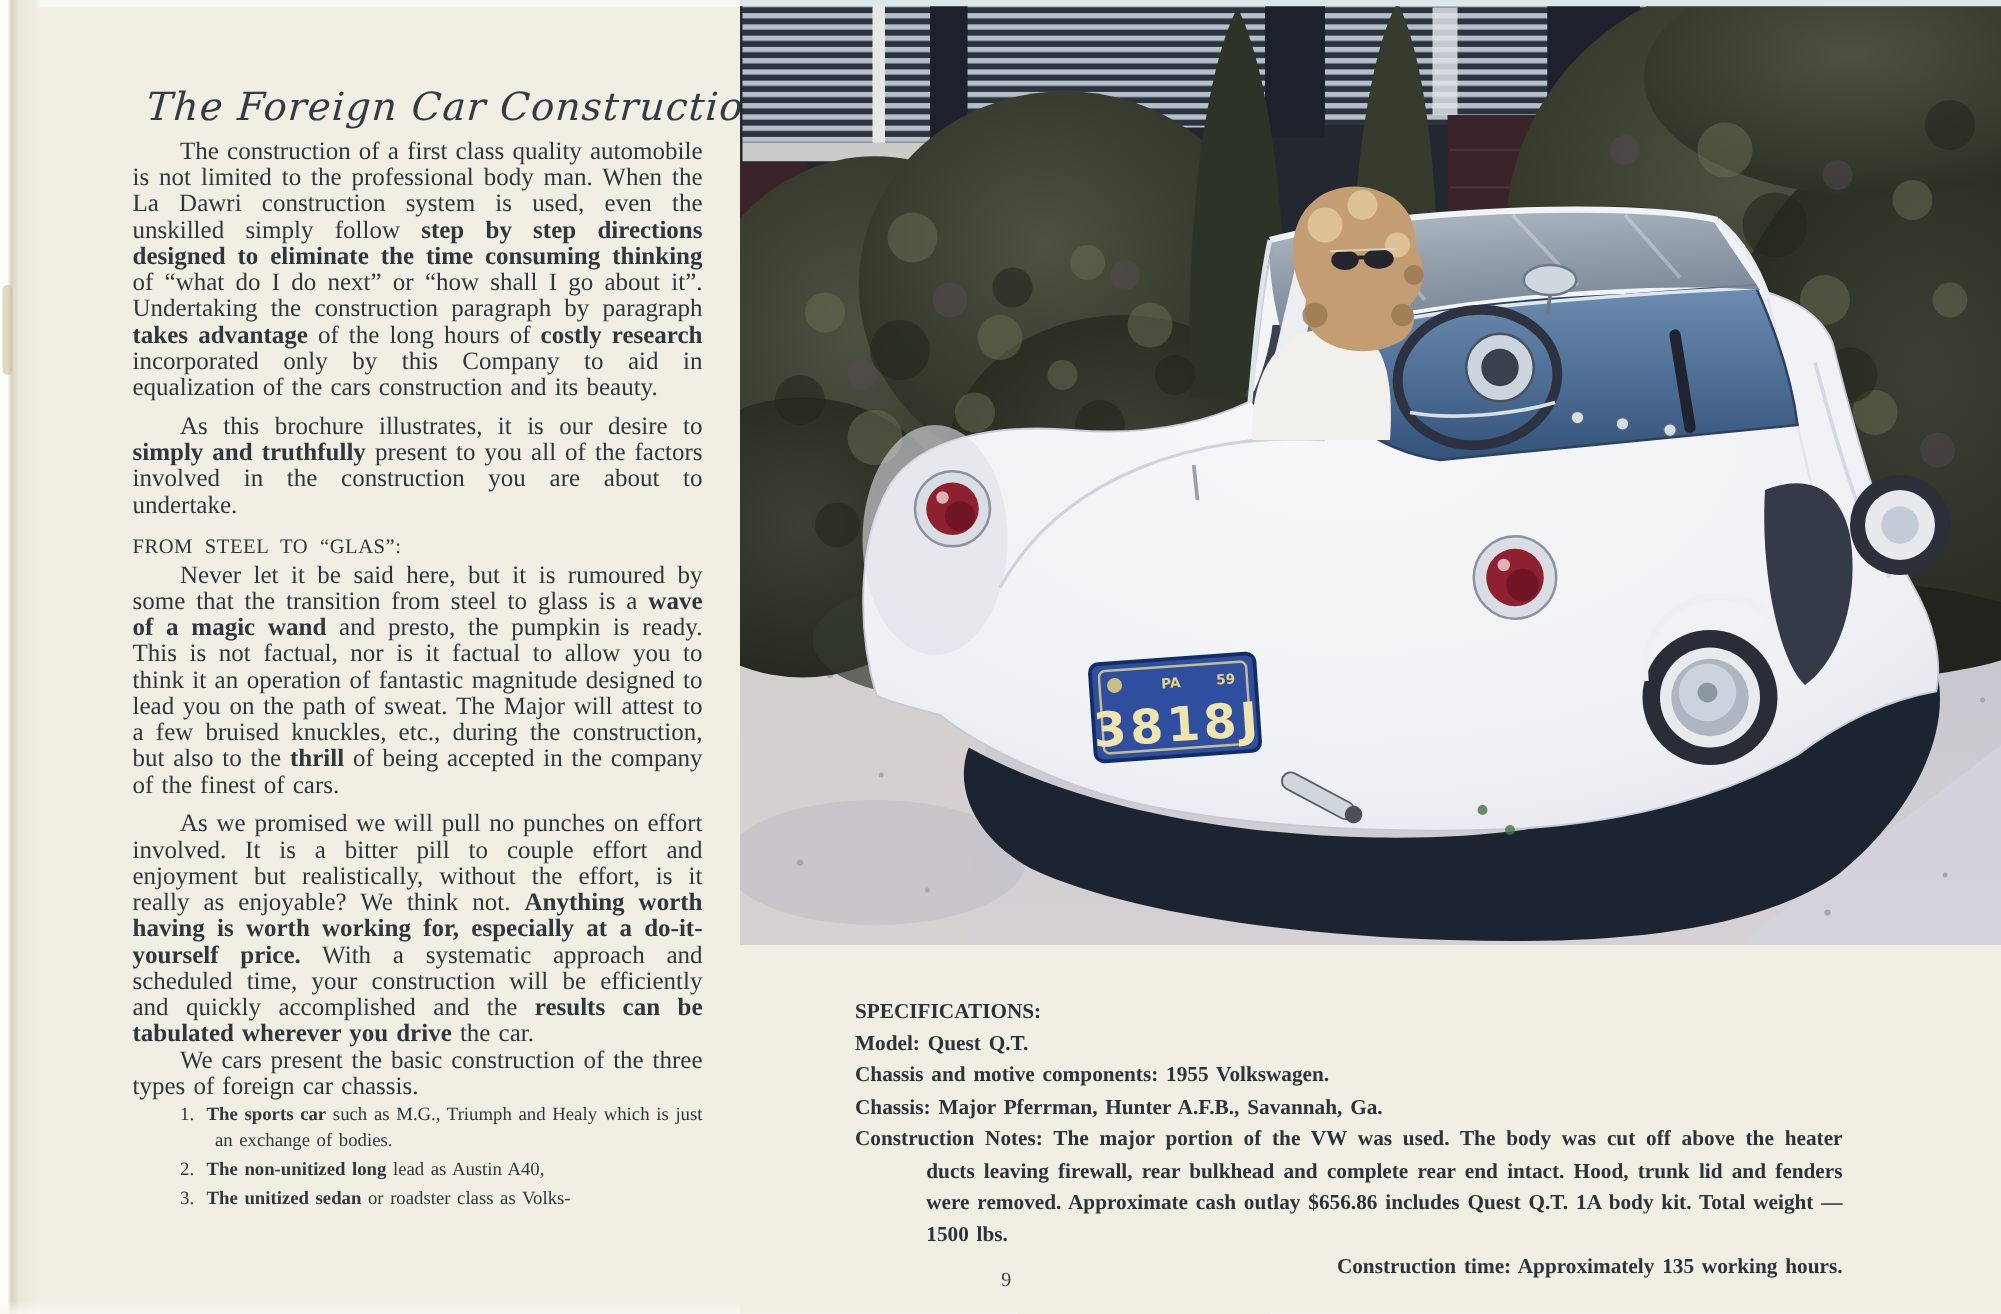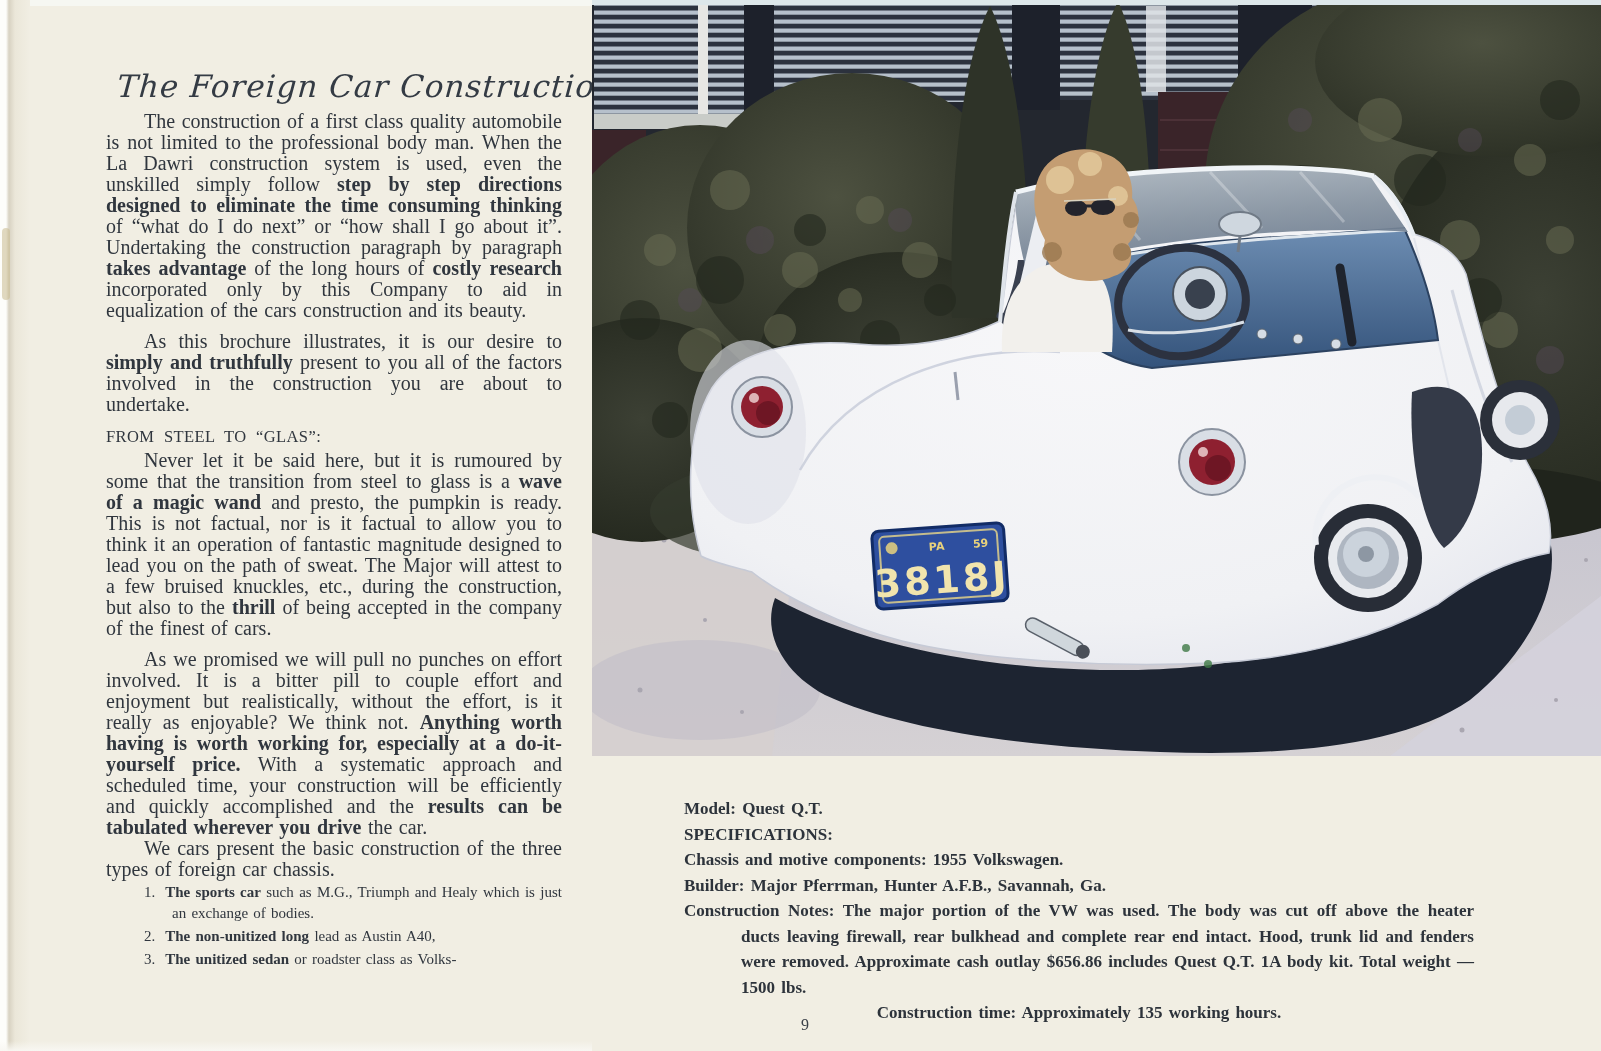--- a/index.html
+++ b/index.html
@@ -33,21 +33,21 @@
       padding-left:66px;text-indent:-28px;margin-top:2px;}
   .li .num{padding-right:10px;}
 
   
   .photo{position:absolute;left:592px;top:0;width:1009px;height:756px;display:block;}
 
   
   .specs{position:absolute;left:684px;top:796px;width:790px;
     font-weight:bold;font-size:17px;line-height:25.5px;color:#2d333b;}
   .specs p{margin:0;text-align:justify;word-spacing:2px;}
-  .specs p.last{text-align:center;}
+  .specs p.last{text-align:right;}
   .spec-hang{padding-left:57px;text-indent:-57px;}
 
   .page-number{position:absolute;left:790px;top:1016px;width:30px;text-align:center;
     font-size:16px;color:#3a4048;}
 </style>
 </head>
 <body>
 
 <div class="page">
 
@@ -354,24 +354,24 @@
     </g>
     <g fill="#3f7a46" opacity=".8">
       <circle cx="1186" cy="648" r="4"></circle>
         <circle cx="1208" cy="664" r="4"></circle>
     </g>
 
     <rect x="592" y="0" width="1009" height="5" fill="#dde7ea"></rect>
   </svg>
 
   <div class="specs">
+    <p>SPECIFICATIONS:</p>
     <p>Model: Quest Q.T.</p>
-    <p>SPECIFICATIONS:</p>
     <p>Chassis and motive components: 1955 Volkswagen.</p>
-    <p>Builder: Major Pferrman, Hunter A.F.B., Savannah, Ga.</p>
+    <p>Chassis: Major Pferrman, Hunter A.F.B., Savannah, Ga.</p>
     <p class="spec-hang">Construction Notes: The major portion of the VW was used. The body was cut off above the heater ducts leaving firewall, rear bulkhead and complete rear end intact. Hood, trunk lid and fenders were removed. Approximate cash outlay $656.86 includes Quest Q.T. 1A body kit. Total weight — 1500 lbs.</p>
     <p class="last">Construction time: Approximately 135 working hours.</p>
   </div>
 
   <div class="page-number">9</div>
 
   <div class="page-left-edge"></div>
   <div class="page-smudge"></div>
   <div class="page-bottom-edge"></div>
 </div>

